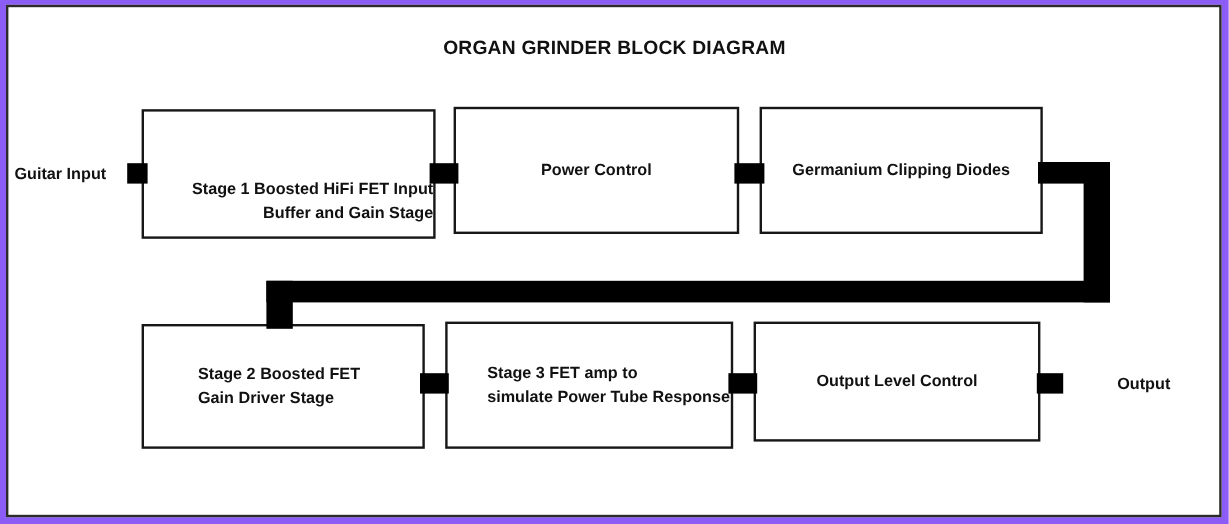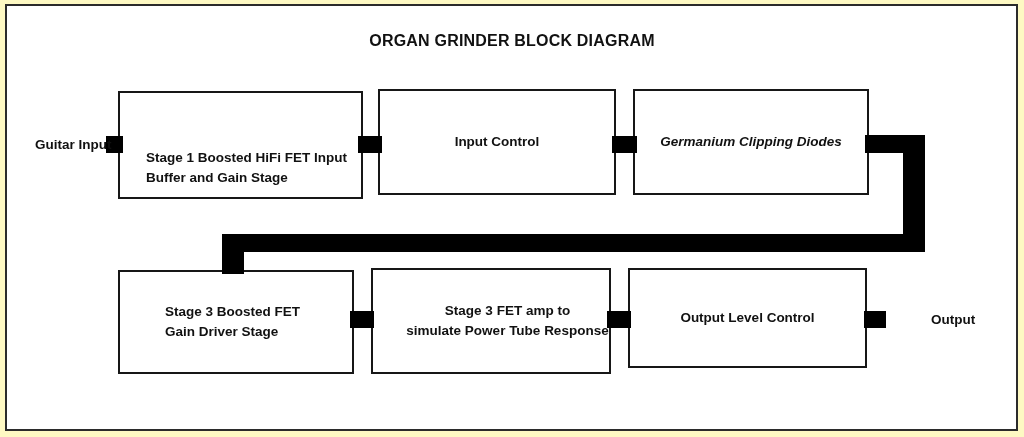--- a/index.html
+++ b/index.html
@@ -7,21 +7,21 @@
     padding: 0;
     background: #ffffff;
   }
   body {
     font-family: "Liberation Sans", sans-serif;
   }
   #canvas {
     position: relative;
     width: 1024px;
     height: 437px;
-    background: #fef9c3;
+    background: #8b5cf6;
     overflow: hidden;
   }
   
   .outer-frame {
     position: absolute;
     left: 5px;
     top: 4px;
     width: 1013px;
     height: 427px;
     border: 2px solid #2b2b2b;
@@ -55,36 +55,36 @@
     line-height: 1.45;
     width: 100%;
     box-sizing: border-box;
     white-space: pre-line;
   }
   .label-center {
     text-align: center;
     padding: 0 8px;
   }
   .label-left {
-    text-align: left;
+    text-align: right;
     padding-left: 26px;
     margin-top: 46px;
   }
   .label-left-wide {
-    text-align: center;
+    text-align: left;
     padding-left: 33px;
   }
   .label-left-mid {
     text-align: left;
     padding-left: 45px;
   }
   
   #blk-stage1 { left: 118px; top: 91px;  width: 245px; height: 108px; }
   #blk-drive  { left: 378px; top: 89px;  width: 238px; height: 106px; }
-  #blk-germ   { left: 633px; top: 89px;  width: 236px; height: 106px; font-style: italic; }
+  #blk-germ   { left: 633px; top: 89px;  width: 236px; height: 106px; }
   #blk-stage2 { left: 118px; top: 270px; width: 236px; height: 104px; }
   #blk-stage3 { left: 371px; top: 268px; width: 240px; height: 106px; }
   #blk-outlvl { left: 628px; top: 268px; width: 239px; height: 100px; }
 
   
   .conn {
     position: absolute;
     background: #000000;
   }
   #conn-guitar-in   { left: 106px; top: 136px; width: 17px; height: 17px; }
@@ -102,47 +102,47 @@
   #conn-output-out  { left: 864px; top: 311px; width: 22px; height: 17px; }
 
   
   .edge-label {
     position: absolute;
     font-size: 13.5px;
     font-weight: bold;
     color: #111111;
     white-space: nowrap;
   }
-  #lbl-guitar-input { left: 35px;  top: 137px; text-align: center; }
+  #lbl-guitar-input { left: 12px;  top: 137px; text-align: center; }
   #lbl-output       { left: 931px; top: 312px; }
 </style>
 </head>
 <body>
 
 <div id="canvas">
 
   <div class="outer-frame"></div>
 
   <div class="diagram-title">ORGAN GRINDER BLOCK DIAGRAM</div>
 
   <div class="block" id="blk-stage1">
     <div class="block-label label-left">Stage 1 Boosted HiFi FET Input
 Buffer and Gain Stage</div>
   </div>
 
   <div class="block" id="blk-drive">
-    <div class="block-label label-center">Input Control</div>
+    <div class="block-label label-center">Power Control</div>
   </div>
 
   <div class="block" id="blk-germ">
     <div class="block-label label-center">Germanium Clipping Diodes</div>
   </div>
 
   <div class="block" id="blk-stage2">
-    <div class="block-label label-left-mid">Stage 3 Boosted FET
+    <div class="block-label label-left-mid">Stage 2 Boosted FET
 Gain Driver Stage</div>
   </div>
 
   <div class="block" id="blk-stage3">
     <div class="block-label label-left-wide">Stage 3 FET amp to
 simulate Power Tube Response</div>
   </div>
 
   <div class="block" id="blk-outlvl">
     <div class="block-label label-center">Output Level Control</div>

